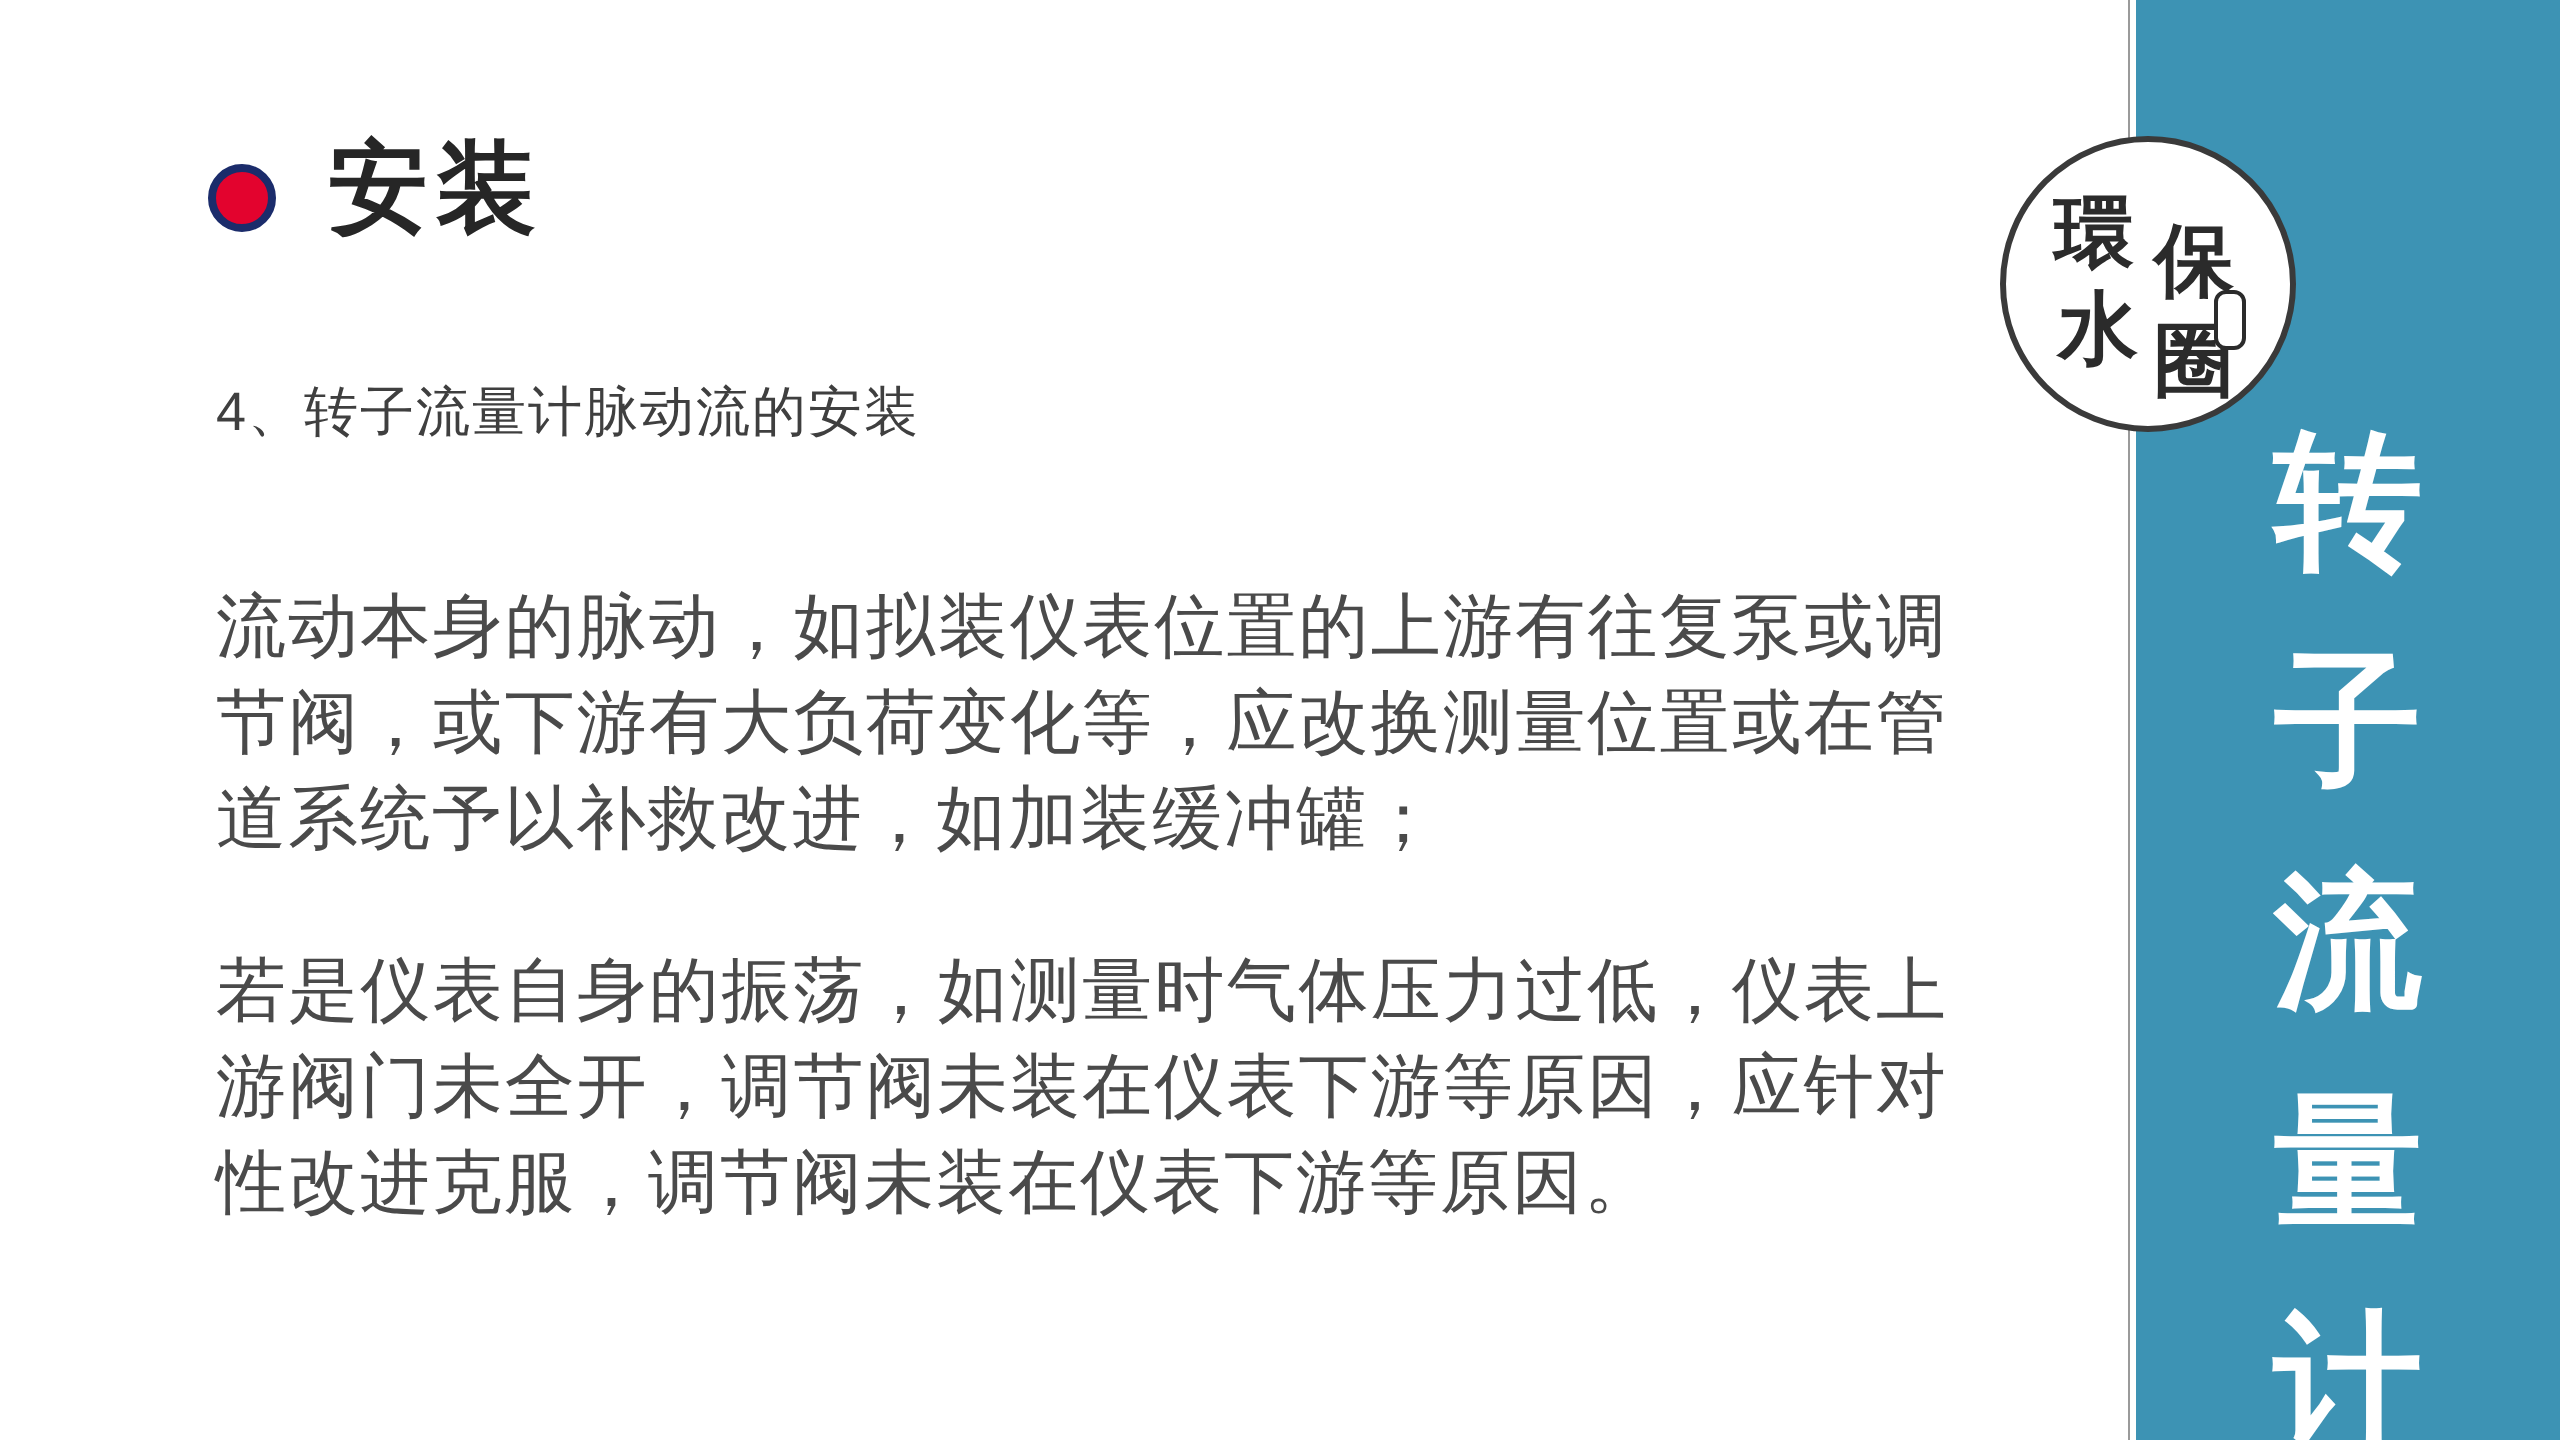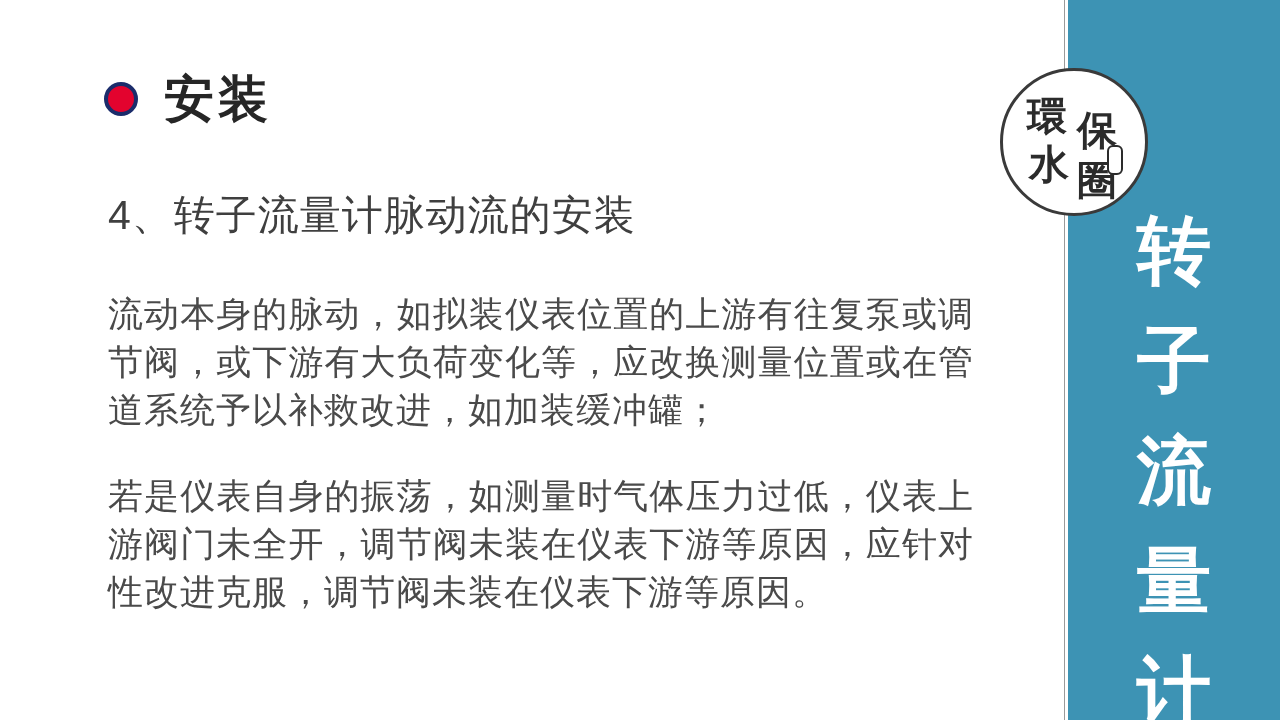--- a/index.html
+++ b/index.html
@@ -111,27 +111,28 @@
     border: 4px solid #1b2c6b;
     box-sizing: border-box;
     margin-right: 26px;
   }
   .heading-text {
     font-size: 50px;
     font-weight: bold;
     color: #262626;
     letter-spacing: 4px;
     line-height: 1;
+    font-family: Liberation Mono, monospace;
   }
 
   .subheading {
     position: absolute;
     left: 108px;
     top: 188px;
-    font-size: 41px;
+    font-size: 27px;
     color: #3f3f3f;
     letter-spacing: 1px;
   }
 
   .body-block {
     position: absolute;
     left: 108px;
     top: 290px;
     width: 866px;
   }

